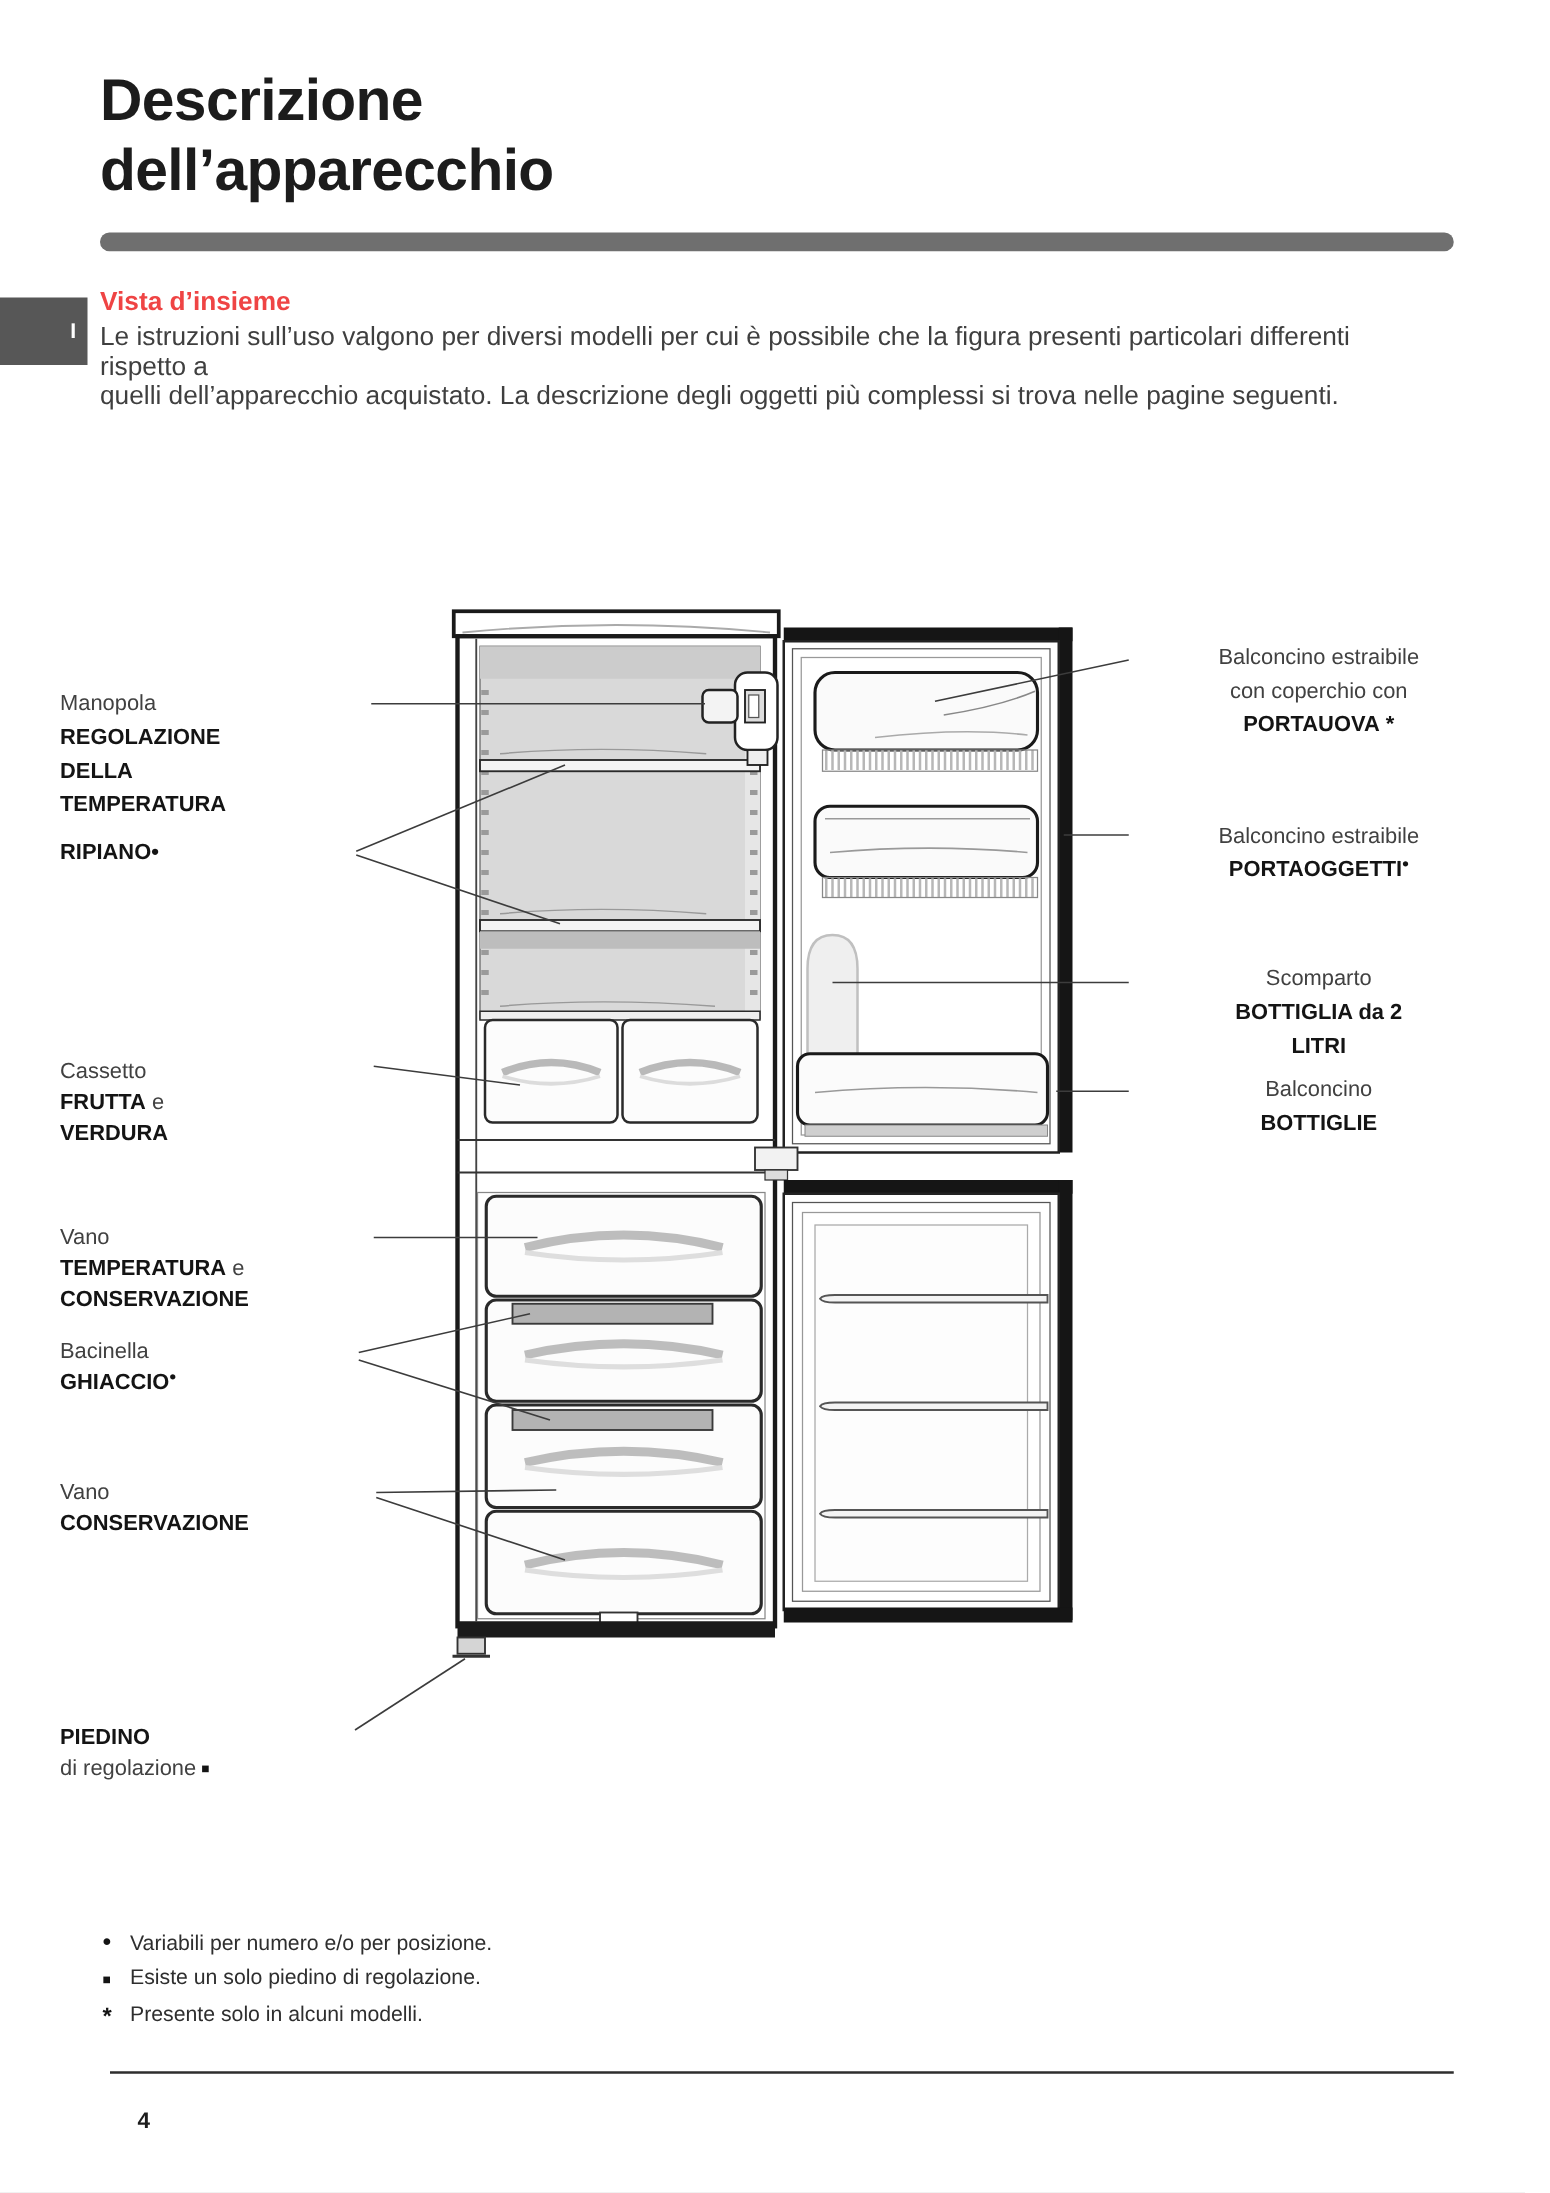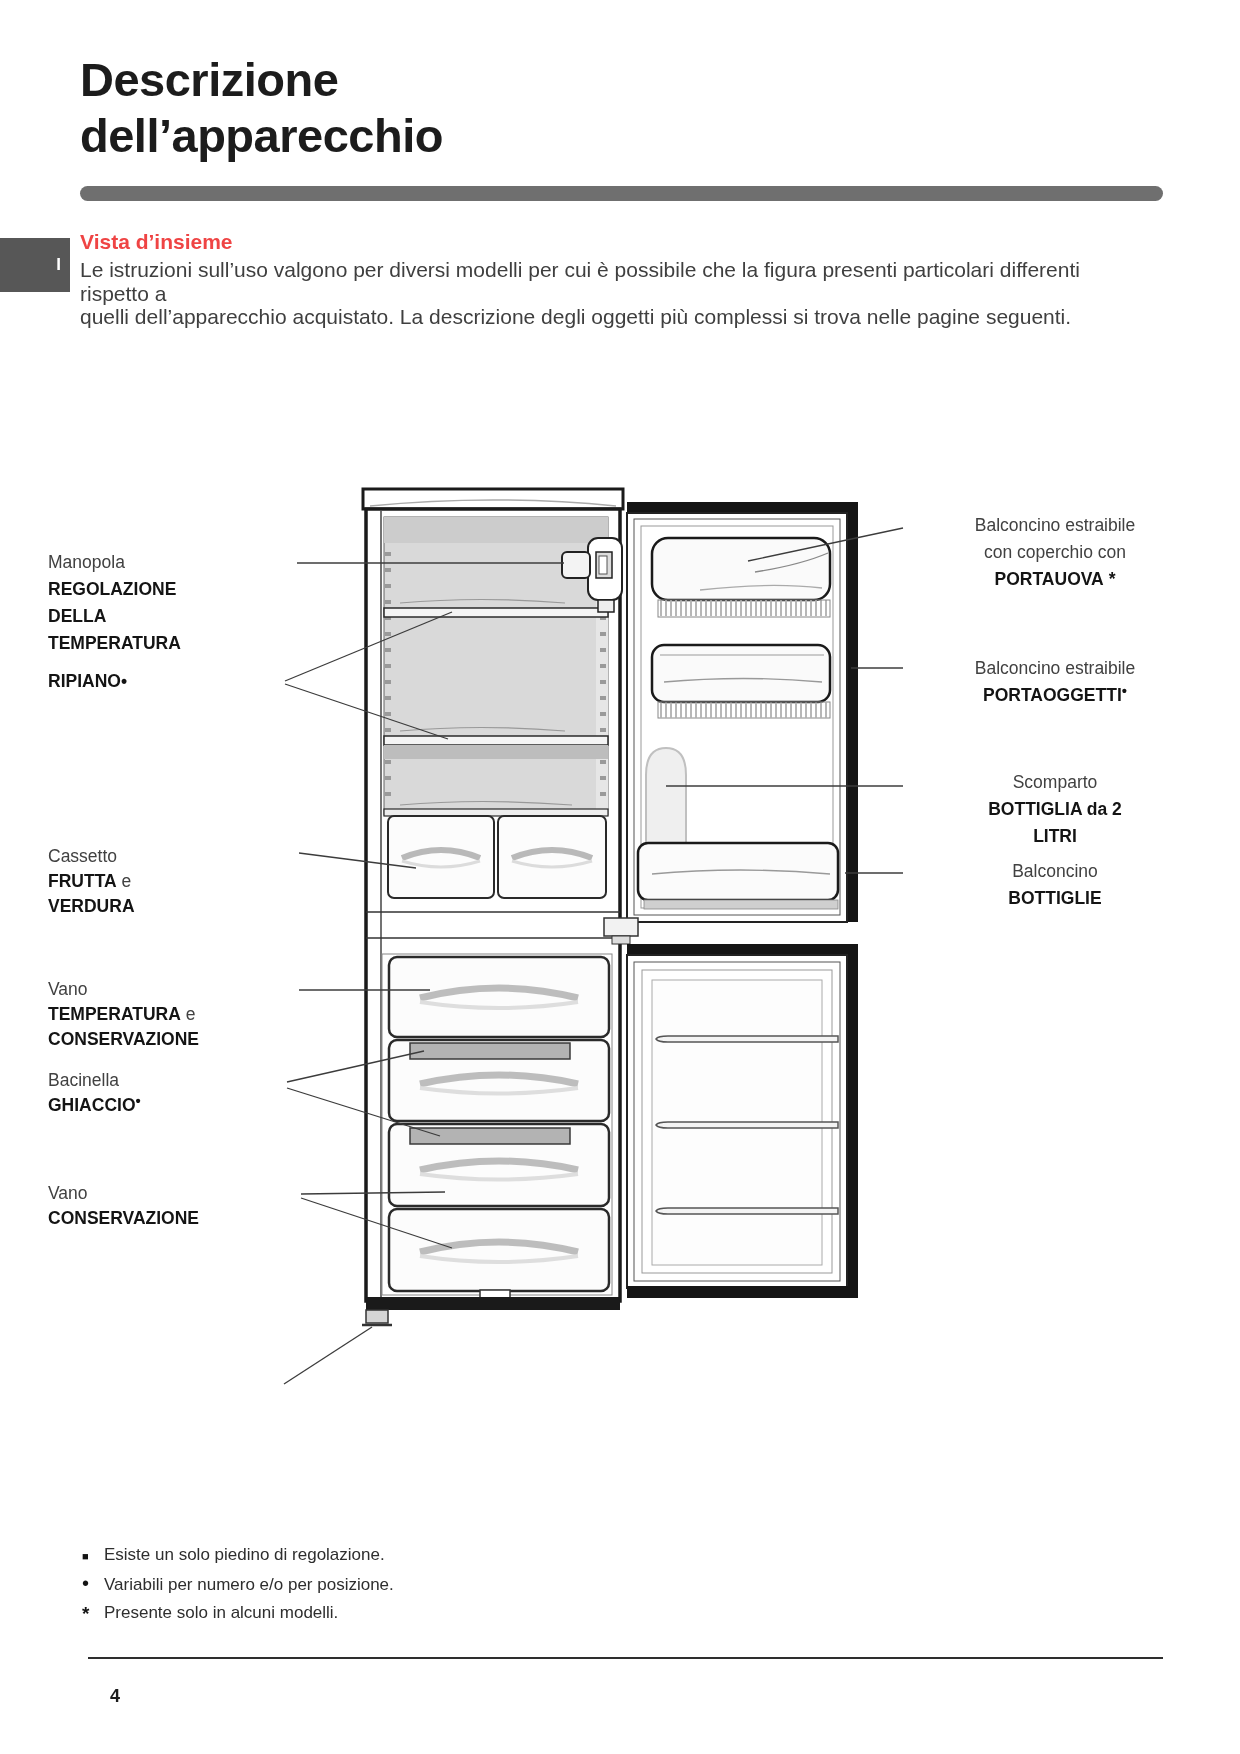--- a/index.html
+++ b/index.html
@@ -257,20 +257,24 @@
   <div class="flabel left tight" style="top:1068px">
     <span>Bacinella</span><br>
     <span class="b">GHIACCIO</span><span class="supdot">•</span>
   </div>
 
   <div class="flabel left tight" style="top:1181px">
     <span>Vano</span><br>
     <span class="b">CONSERVAZIONE</span>
   </div>
 
+  <div class="flabel left tight" style="top:1377px;width:252px">
+    <span class="b">PIEDINO</span><br>
+    <span>di regolazione</span><span class="sqmark">■</span>
+  </div>
 
   <div class="flabel right" style="top:512px">
     <span>Balconcino estraibile</span><br>
     <span>con coperchio con</span><br>
     <span class="b">PORTAUOVA</span>&nbsp;<span class="starmark">*</span>
   </div>
 
   <div class="flabel right" style="top:655px">
     <span>Balconcino estraibile</span><br>
     <span class="b">PORTAOGGETTI</span><span class="supdot">•</span>
@@ -282,24 +286,24 @@
     <span class="b">LITRI</span>
   </div>
 
   <div class="flabel right" style="top:858px">
     <span>Balconcino</span><br>
     <span class="b">BOTTIGLIE</span>
   </div>
 
   <div class="footnotes">
     <div class="footnote">
-      <span class="fn-marker fn-sq">■</span><span>Esiste un solo piedino di regolazione.</span>
+      <span class="fn-marker fn-dot">•</span><span>Variabili per numero e/o per posizione.</span>
     </div>
     <div class="footnote">
-      <span class="fn-marker fn-dot">•</span><span>Variabili per numero e/o per posizione.</span>
+      <span class="fn-marker fn-sq">■</span><span>Esiste un solo piedino di regolazione.</span>
     </div>
     <div class="footnote">
       <span class="fn-marker fn-star">*</span><span>Presente solo in alcuni modelli.</span>
     </div>
   </div>
 
   <div class="footer-rule"></div>
   <div class="page-number">4</div>
 
 </div>

